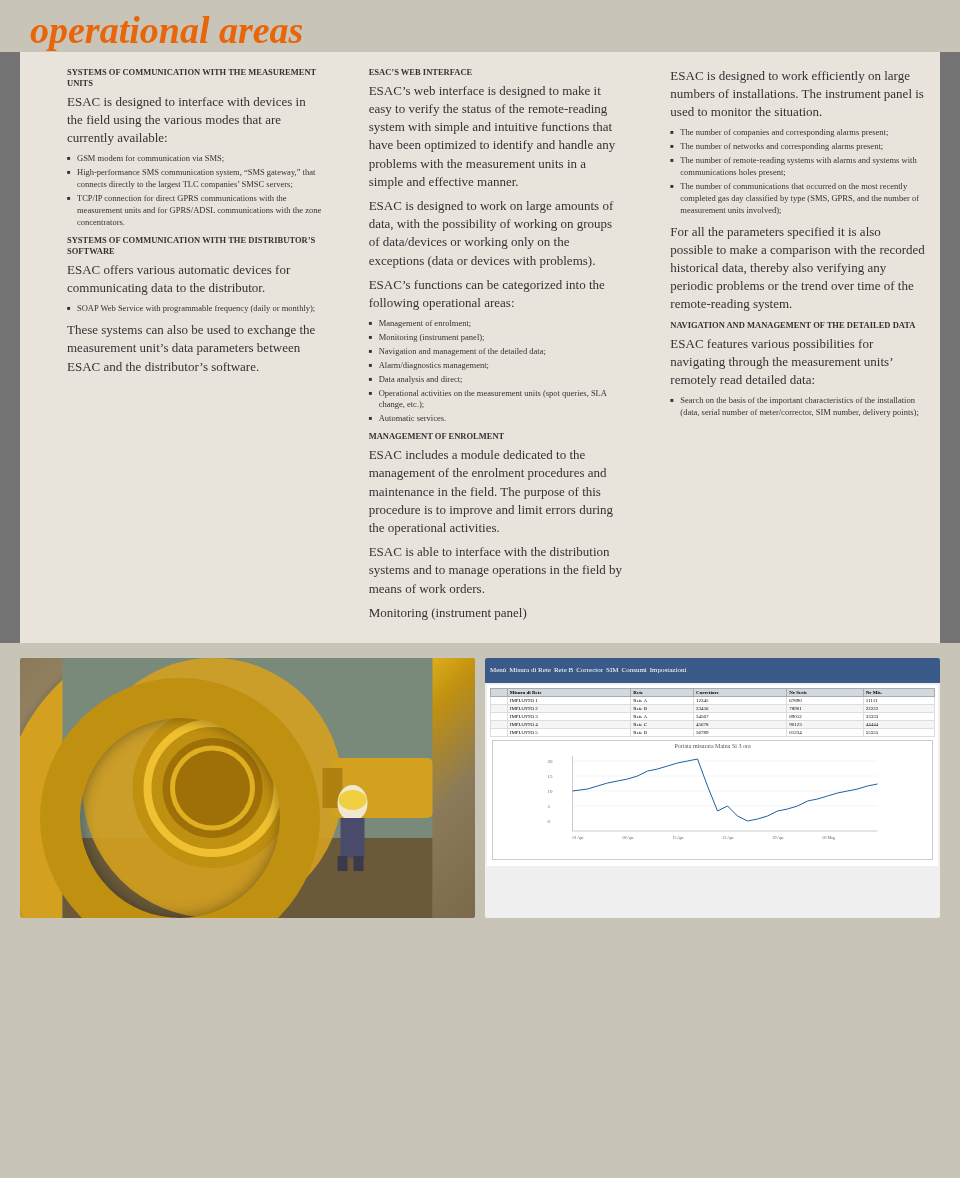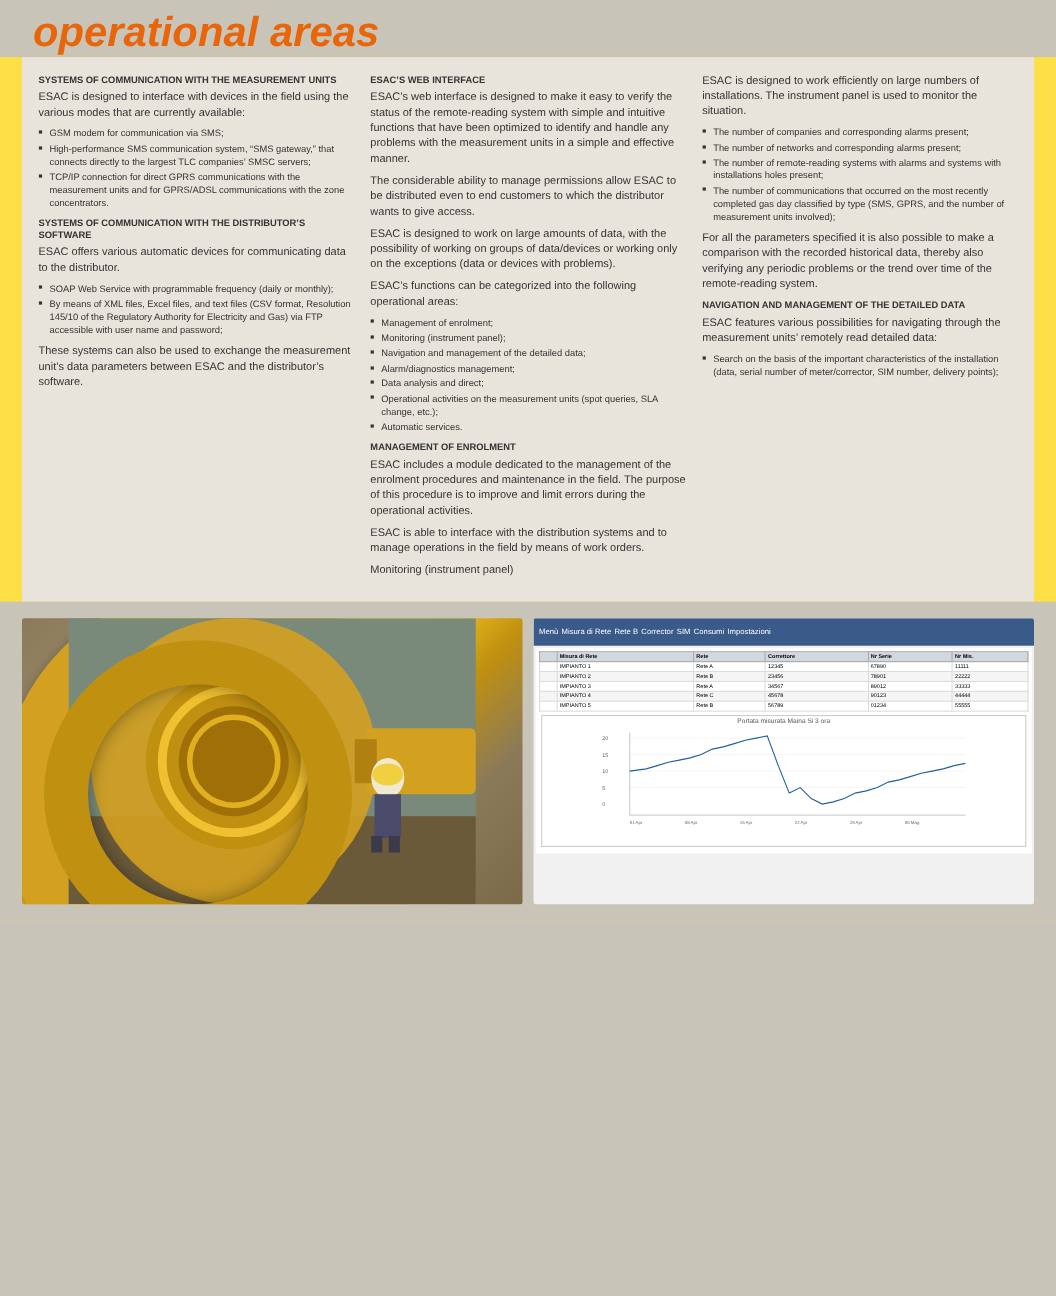--- a/index.html
+++ b/index.html
@@ -5,21 +5,22 @@
     * { margin: 0; padding: 0; box-sizing: border-box; }
     body {
       font-family: Arial, Helvetica, sans-serif;
       background: #c8c4b8;
       width: 960px;
       min-height: 1178px;
     }
 
     .page-wrapper {
       width: 960px;
-      background: #fde047;
+      background: #737373;
+      font-family: Liberation Serif, serif;
     }
 
     
     .title-section {
       background: #c8c4b8;
       padding: 10px 30px 0 30px;
     }
     .title-section h1 {
       font-size: 38px;
       font-weight: bold;
@@ -35,34 +36,35 @@
       padding: 15px 15px;
       display: flex;
       gap: 15px;
     }
 
     .column {
       flex: 1;
       font-size: 8.5px;
       color: #333;
       line-height: 1.4;
+      margin-left: 32px;
     }
 
     .column h2 {
       font-size: 8.5px;
       font-weight: bold;
       color: #333;
       text-transform: uppercase;
       margin-bottom: 4px;
       line-height: 1.3;
     }
 
     .column p {
       margin-bottom: 6px;
-      font-size: 10px;
+      font-size: 13px;
       line-height: 1.4;
     }
 
     .column ul {
       list-style: none;
       margin: 4px 0 6px 0;
       padding: 0;
     }
 
     .column ul li {
@@ -217,29 +219,27 @@
       <p>ESAC is designed to interface with devices in the field using the various modes that are currently available:</p>
       <ul>
         <li>GSM modem for communication via SMS;</li>
         <li>High-performance SMS communication system, “SMS gateway,” that connects directly to the largest TLC companies’ SMSC servers;</li>
         <li>TCP/IP connection for direct GPRS communications with the measurement units and for GPRS/ADSL communications with the zone concentrators.</li>
       </ul>
       <h2>SYSTEMS OF COMMUNICATION WITH THE DISTRIBUTOR’S SOFTWARE</h2>
       <p>ESAC offers various automatic devices for communicating data to the distributor.</p>
       <ul>
         <li>SOAP Web Service with programmable frequency (daily or monthly);</li>
-        <li>By means of XML files, Excel files, and text files (CSV format, Resolution 145/10 of the Regulatory Authority for Electricity and Gas) via FTP accessible with user name and password;</li>
       </ul>
       <p>These systems can also be used to exchange the measurement unit’s data parameters between ESAC and the distributor’s software.</p>
     </div>
 
     <div class="column">
       <h2>ESAC’S WEB INTERFACE</h2>
       <p>ESAC’s web interface is designed to make it easy to verify the status of the remote-reading system with simple and intuitive functions that have been optimized to identify and handle any problems with the measurement units in a simple and effective manner.</p>
-      <p>The considerable ability to manage permissions allow ESAC to be distributed even to end customers to which the distributor wants to give access.</p>
       <p>ESAC is designed to work on large amounts of data, with the possibility of working on groups of data/devices or working only on the exceptions (data or devices with problems).</p>
       <p>ESAC’s functions can be categorized into the following operational areas:</p>
       <ul>
         <li>Management of enrolment;</li>
         <li>Monitoring (instrument panel);</li>
         <li>Navigation and management of the detailed data;</li>
         <li>Alarm/diagnostics management;</li>
         <li>Data analysis and direct;</li>
         <li>Operational activities on the measurement units (spot queries, SLA change, etc.);</li>
         <li>Automatic services.</li>
@@ -248,21 +248,21 @@
       <p>ESAC includes a module dedicated to the management of the enrolment procedures and maintenance in the field. The purpose of this procedure is to improve and limit errors during the operational activities.</p>
       <p>ESAC is able to interface with the distribution systems and to manage operations in the field by means of work orders.</p>
       <p>Monitoring (instrument panel)</p>
     </div>
 
     <div class="column">
       <p>ESAC is designed to work efficiently on large numbers of installations. The instrument panel is used to monitor the situation.</p>
       <ul>
         <li>The number of companies and corresponding alarms present;</li>
         <li>The number of networks and corresponding alarms present;</li>
-        <li>The number of remote-reading systems with alarms and systems with installations holes present;</li>
+        <li>The number of remote-reading systems with alarms and systems with communications holes present;</li>
         <li>The number of communications that occurred on the most recently completed gas day classified by type (SMS, GPRS, and the number of measurement units involved);</li>
       </ul>
       <p>For all the parameters specified it is also possible to make a comparison with the recorded historical data, thereby also verifying any periodic problems or the trend over time of the remote-reading system.</p>
       <h2>NAVIGATION AND MANAGEMENT OF THE DETAILED DATA</h2>
       <p>ESAC features various possibilities for navigating through the measurement units’ remotely read detailed data:</p>
       <ul>
         <li>Search on the basis of the important characteristics of the installation (data, serial number of meter/corrector, SIM number, delivery points);</li>
       </ul>
     </div>
 

